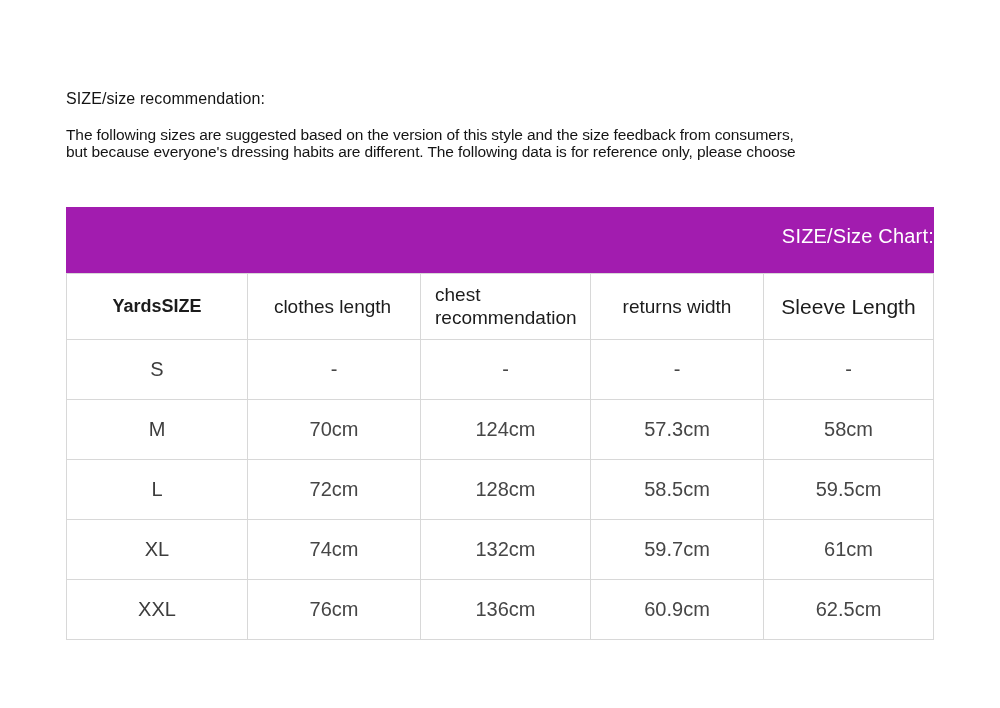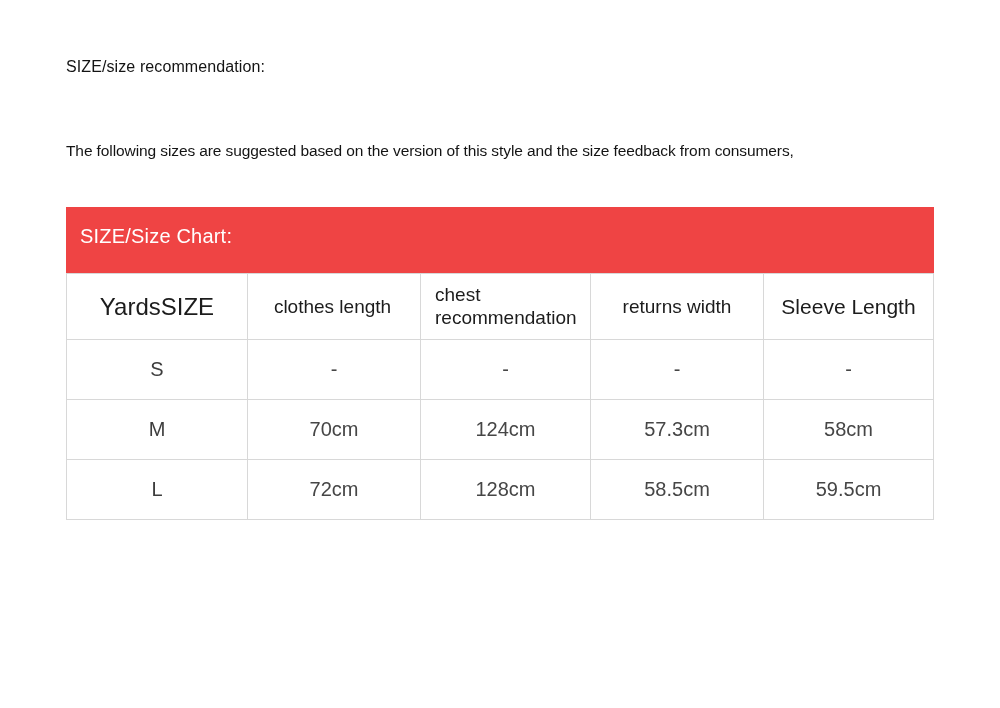--- a/index.html
+++ b/index.html
@@ -4,30 +4,30 @@
 <style>
   * { box-sizing: border-box; margin: 0; padding: 0; }
   html, body {
     width: 1000px; height: 708px;
     background: #ffffff;
     font-family: "Liberation Sans", sans-serif;
     overflow: hidden;
     position: relative;
   }
   .page-title {
-    position: absolute; left: 66px; top: 58px;
+    position: absolute; left: 66px; top: 90px;
     font-size: 16px; font-weight: 400; color: #141414;
     letter-spacing: 0.1px;
   }
   .desc {
     position: absolute; left: 66px; top: 126px;
     font-size: 15.5px; line-height: 17.4px; color: #141414;
     letter-spacing: -0.1px;
   }
-  .desc div { white-space: nowrap; margin-top: 16px; }
+  .desc div { white-space: nowrap; }
   .chart-bar {
     position: absolute; left: 66px; top: 207px;
     width: 868px; height: 66px;
     background: #5493B9;
     display: flex; align-items: center;
   }
   .chart-bar .bar-label {
     color: #ffffff; font-size: 20px; padding-left: 14px;
     position: relative; top: -4px; letter-spacing: 0.2px;
   }
@@ -38,40 +38,41 @@
     background: #ffffff;
   }
   .size-table th, .size-table td {
     border: 1px solid #d8d8d8;
     font-weight: 400;
     vertical-align: middle;
   }
   .size-table thead th {
     height: 66px; font-size: 19px; color: #1c1c1c; text-align: center;
   }
-  .size-table th.h-size   { font-size: 24px; }
+  .size-table th.h-size   { font-size: 18px; font-weight: bold; }
   .size-table th.h-clothes{ text-align: center; padding-right: 3px; }
   .size-table th.h-chest  { text-align: left; padding-left: 14px; line-height: 1.2; }
   .size-table th.h-sleeve { font-size: 21px; }
   .size-table tbody td {
     height: 60px; text-align: center;
     font-size: 20px; color: #464646;
   }
   .size-table td.c-size { color: #3d3d3d; }
 </style>
 </head>
 <body>
 
 <div class="page-title">SIZE/size recommendation:</div>
 
 <div class="desc">
   <div>The following sizes are suggested based on the version of this style and the size feedback from consumers,</div>
+  <div>but because everyone's dressing habits are different. The following data is for reference only, please choose</div>
 </div>
 
-<div class="chart-bar" style="background: #ef4444;">
+<div class="chart-bar" style="background: #a21caf; justify-content: flex-end;">
   <span class="bar-label" style="color: rgb(255, 255, 255);">SIZE/Size Chart:</span>
 </div>
 
 <table class="size-table">
   <colgroup>
     <col style="width:181px">
       <col style="width:173px">
       <col style="width:170px">
       <col style="width:173px">
       <col style="width:170px">
@@ -100,14 +101,28 @@
       <td>57.3cm</td>
       <td>58cm</td>
     </tr>
     <tr>
       <td class="c-size">L</td>
       <td>72cm</td>
       <td>128cm</td>
       <td>58.5cm</td>
       <td>59.5cm</td>
     </tr>
+    <tr>
+      <td class="c-size">XL</td>
+      <td>74cm</td>
+      <td>132cm</td>
+      <td>59.7cm</td>
+      <td>61cm</td>
+    </tr>
+    <tr>
+      <td class="c-size">XXL</td>
+      <td>76cm</td>
+      <td>136cm</td>
+      <td>60.9cm</td>
+      <td>62.5cm</td>
+    </tr>
   </tbody>
 </table>
 
 </body></html>

